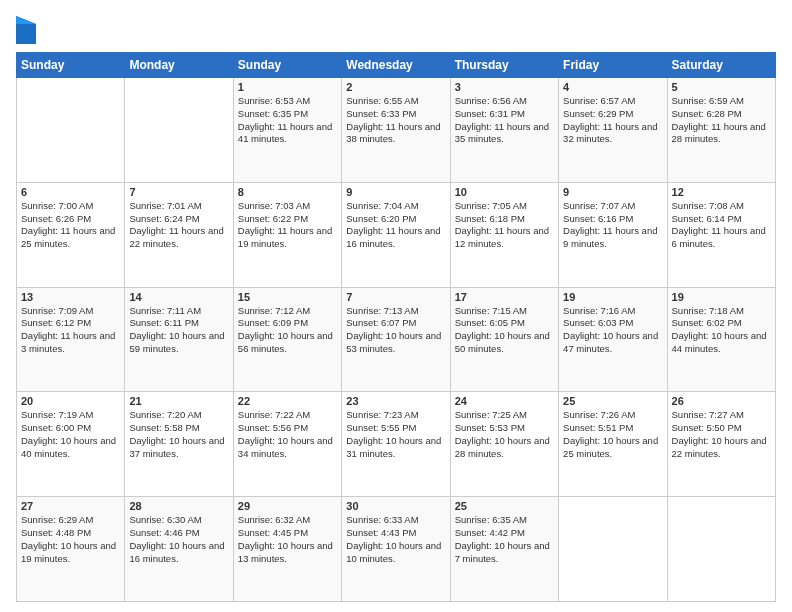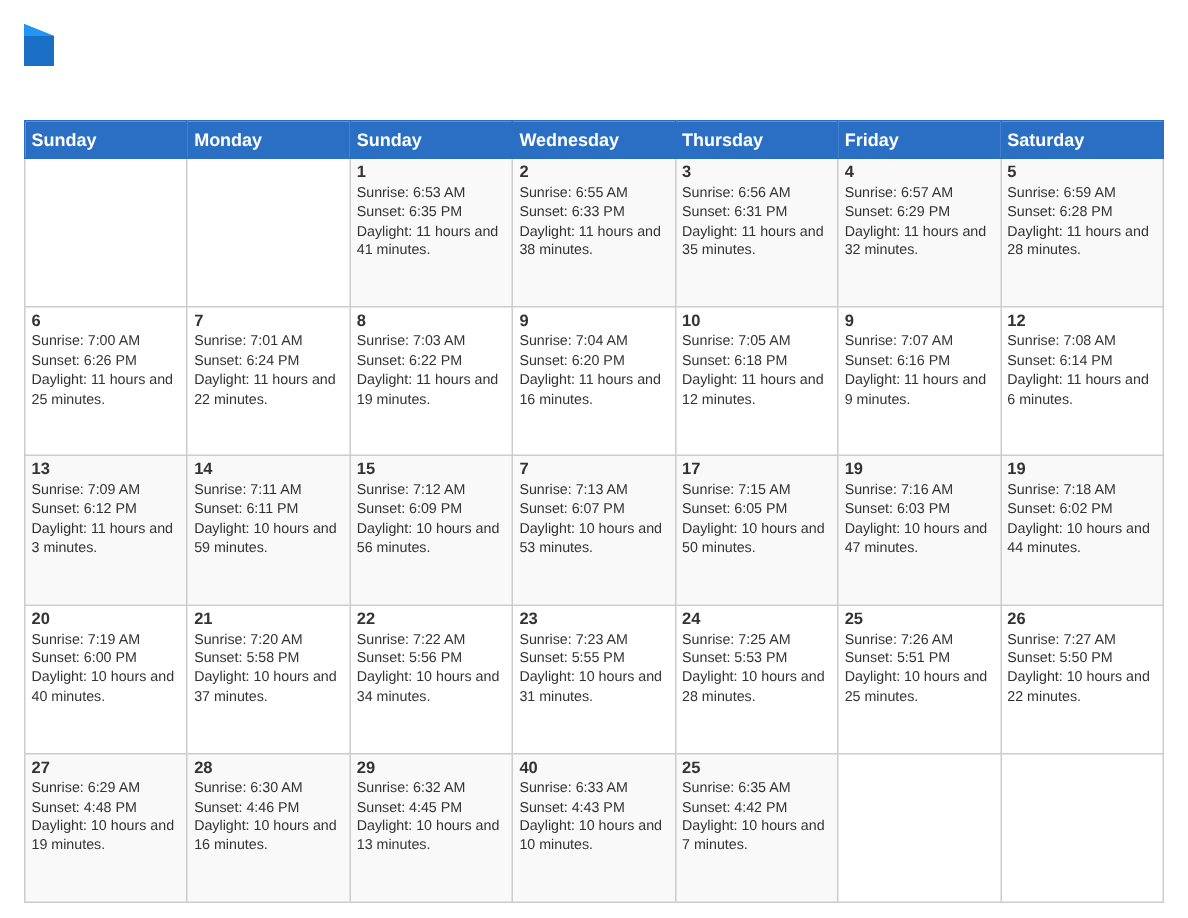--- a/index.html
+++ b/index.html
@@ -9,21 +9,20 @@
       width: 792px;
       height: 612px;
       overflow: hidden;
     }
     .page {
       width: 792px;
       height: 612px;
       padding: 16px 16px 10px 16px;
       display: flex;
       flex-direction: column;
-      gap: 28px;
     }
     .header {
       display: flex;
       align-items: flex-start;
       justify-content: space-between;
       margin-bottom: 8px;
     }
     .logo {
       display: flex;
       align-items: center;
@@ -249,21 +248,21 @@
           </td>
           <td>
             <span class="day-number">28</span>
             <div class="day-info">Sunrise: 6:30 AM<br>Sunset: 4:46 PM<br>Daylight: 10 hours and 16 minutes.</div>
           </td>
           <td>
             <span class="day-number">29</span>
             <div class="day-info">Sunrise: 6:32 AM<br>Sunset: 4:45 PM<br>Daylight: 10 hours and 13 minutes.</div>
           </td>
           <td>
-            <span class="day-number">40</span>
+            <span class="day-number">30</span>
             <div class="day-info">Sunrise: 6:33 AM<br>Sunset: 4:43 PM<br>Daylight: 10 hours and 10 minutes.</div>
           </td>
           <td>
             <span class="day-number">25</span>
             <div class="day-info">Sunrise: 6:35 AM<br>Sunset: 4:42 PM<br>Daylight: 10 hours and 7 minutes.</div>
           </td>
           <td class="empty"></td>
           <td class="empty"></td>
         </tr>
       </tbody>

